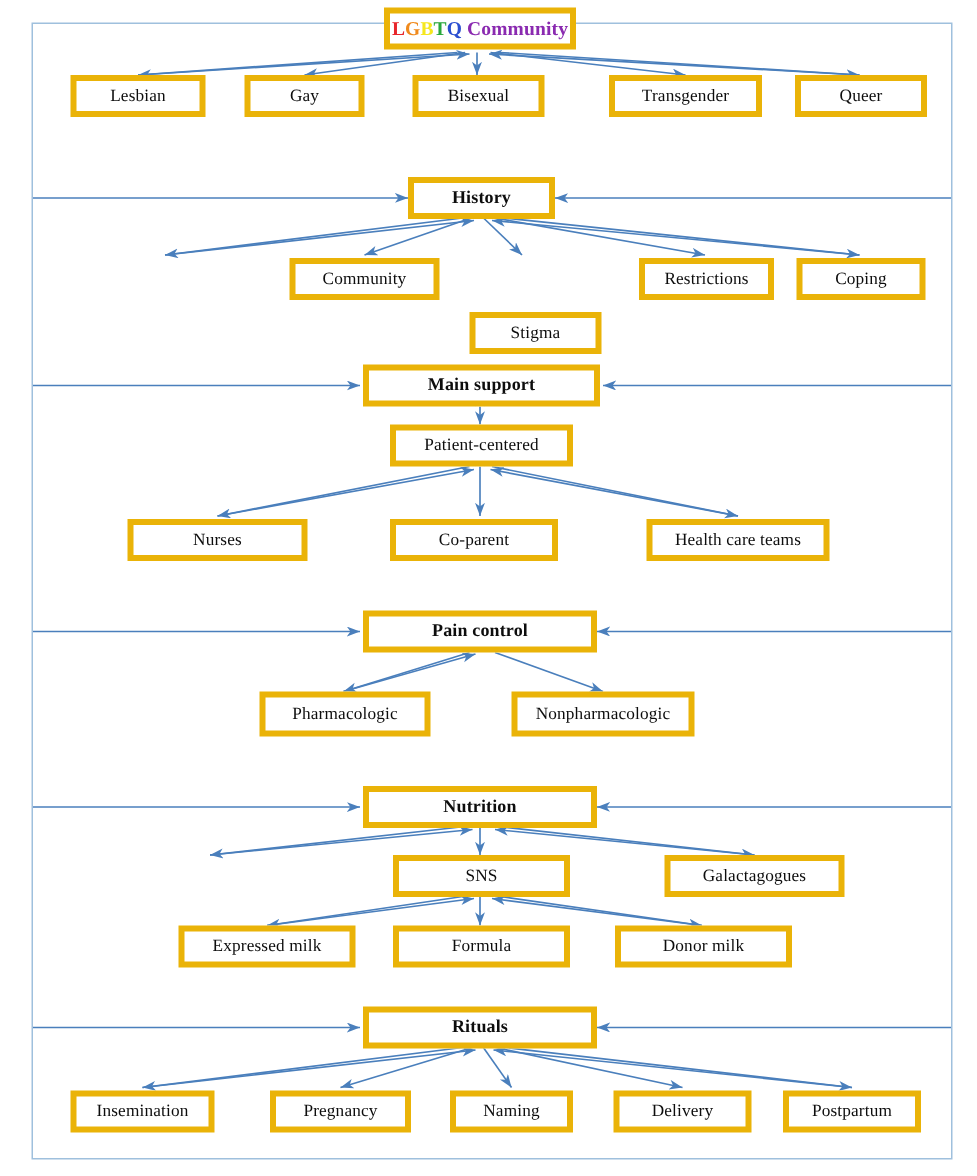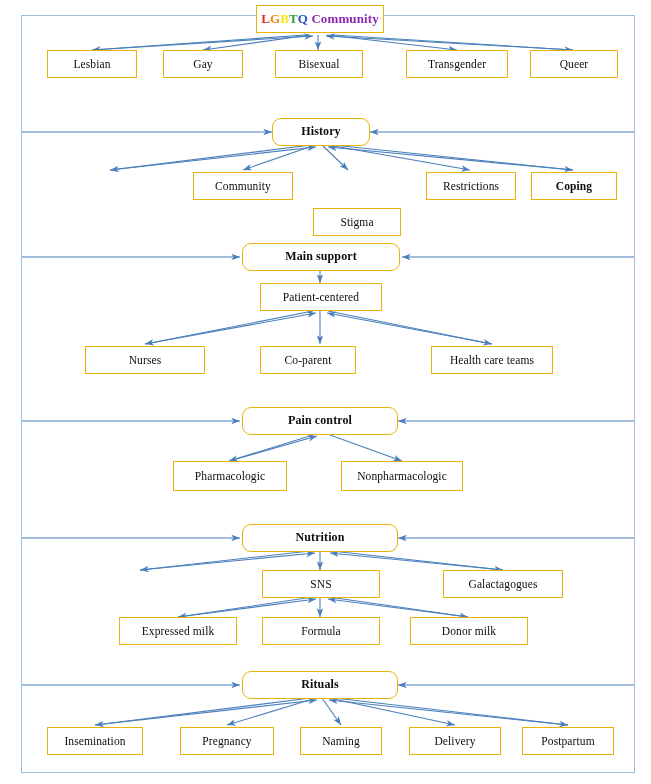--- a/index.html
+++ b/index.html
@@ -19,37 +19,36 @@
   }
   #svg-layer {
     position: absolute;
     left: 0; top: 0;
     width: 651px;
     height: 784px;
   }
   .node {
     position: absolute;
     box-sizing: border-box;
-    border: 1px solid #eab308;
+    border: 4px solid #eab308;
     background: #ffffff;
     color: #0d0d0d;
     font-size: 11.5px;
     line-height: 1.1;
     display: flex;
     align-items: center;
     justify-content: center;
     text-align: center;
     z-index: 3;
     white-space: nowrap;
     letter-spacing: 0.1px;
   }
   .node.header {
     font-weight: bold;
     font-size: 12px;
-    border-radius: 9px;
   }
   .node.root {
     font-weight: bold;
     font-size: 13px;
   }
   .root-letters span { font-weight: bold; }
   .frame {
     position: absolute;
     box-sizing: border-box;
     border: 1px solid #9fc0dd;
@@ -155,28 +154,28 @@
   <div class="node" style="left:163px; top:50px; width:80px; height:28px;">Gay</div>
   <div class="node" style="left:275px; top:50px; width:88px; height:28px;">Bisexual</div>
   <div class="node" style="left:406px; top:50px; width:102px; height:28px;">Transgender</div>
   <div class="node" style="left:530px; top:50px; width:88px; height:28px;">Queer</div>
 
   <div class="node header" style="left:272px; top:118px; width:98px; height:28px;">History</div>
 
   <div class="node" style="left:193px; top:172px; width:100px; height:28px;">Community</div>
   <div class="node" style="left:313px; top:172px; width:88px; height:28px;margin-top:36px;">Stigma</div>
   <div class="node" style="left:426px; top:172px; width:90px; height:28px;">Restrictions</div>
-  <div class="node" style="left:531px; top:172px; width:86px; height:28px;font-weight:bold;">Coping</div>
+  <div class="node" style="left:531px; top:172px; width:86px; height:28px;">Coping</div>
 
   <div class="node header" style="left:242px; top:243px; width:158px; height:28px;">Main support</div>
 
   <div class="node" style="left:260px; top:283px; width:122px; height:28px;">Patient-centered</div>
 
   <div class="node" style="left:85px; top:346px; width:120px; height:28px;">Nurses</div>
-  <div class="node" style="left:260px; top:346px; width:96px; height:28px;">Co-parent</div>
+  <div class="node" style="left:260px; top:346px; width:112px; height:28px;">Co-parent</div>
   <div class="node" style="left:431px; top:346px; width:122px; height:28px;">Health care teams</div>
 
   <div class="node header" style="left:242px; top:407px; width:156px; height:28px;">Pain control</div>
 
   <div class="node" style="left:173px; top:461px; width:114px; height:30px;">Pharmacologic</div>
   <div class="node" style="left:341px; top:461px; width:122px; height:30px;">Nonpharmacologic</div>
 
   <div class="node header" style="left:242px; top:524px; width:156px; height:28px;">Nutrition</div>
 
   <div class="node" style="left:262px; top:570px; width:118px; height:28px;">SNS</div>

